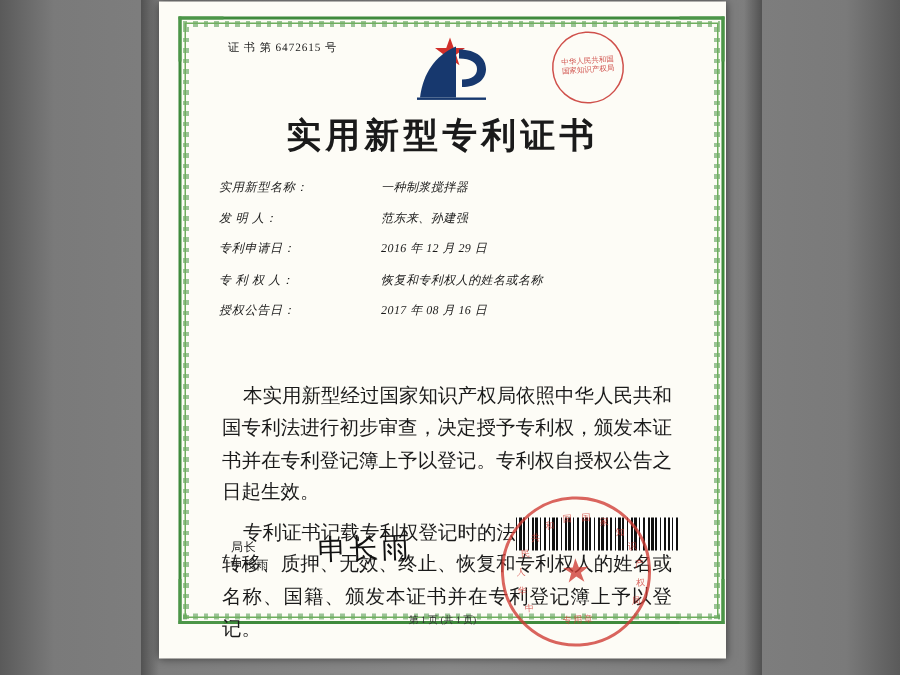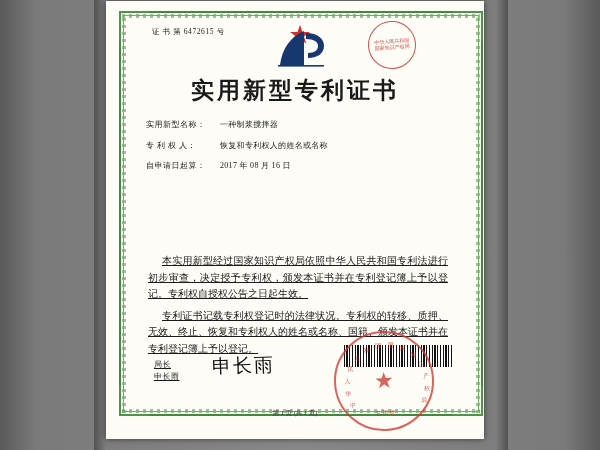--- a/index.html
+++ b/index.html
@@ -131,40 +131,41 @@
     left: 40px; top: 118px;
     width: 310px;
   }
   .frow {
     display: flex;
     align-items: flex-end;
     margin-bottom: 9.5px;
     font-size: 8px;
     color: #1a1a1a;
     white-space: nowrap;
+    font-style: italic;
   }
   .flabel {
     width: 74px;
     letter-spacing: .5px;
     flex: 0 0 auto;
   }
   .fvalue {
     letter-spacing: .3px;
+    margin-left: 34px;
   }
 
   
   .body-text {
     position: absolute;
     left: 42px; top: 252px;
     width: 300px;
-    font-size: 10px;
+    font-size: 13px;
     line-height: 1.65;
     color: #1a1a1a;
     text-align: justify;
-    text-decoration: underline;
   }
   .body-text p { margin: 0 0 5px 0; text-indent: 14px; }
 
   
   .barcode {
     position: absolute;
     left: 238px; top: 344px;
     width: 108px; height: 22px;
     background: repeating-linear-gradient(90deg,
       #111 0 1px, #fff 1px 2px, #111 2px 4px, #fff 4px 5px,
@@ -172,21 +173,20 @@
   }
 
   
   .sig-label {
     position: absolute;
     left: 48px; top: 358px;
     font-size: 8px;
     line-height: 1.5;
     color: #1a1a1a;
     letter-spacing: .5px;
-    text-decoration: underline;
   }
   .signature {
     position: absolute;
     left: 106px; top: 352px;
     font-size: 19px;
     color: #111;
     font-family: "Liberation Serif", serif;
     letter-spacing: 2px;
     transform: rotate(-2deg);
   }
@@ -275,25 +275,33 @@
     </svg>
 
     <div class="title">实用新型专利证书</div>
 
     <div class="fields">
       <div class="frow">
         <div class="flabel">实用新型名称：</div>
         <div class="fvalue">一种制浆搅拌器</div>
       </div>
       <div class="frow">
+        <div class="flabel">发 明 人：</div>
+        <div class="fvalue">范东来、孙建强</div>
+      </div>
+      <div class="frow">
+        <div class="flabel">专利申请日：</div>
+        <div class="fvalue">2016 年 12 月 29 日</div>
+      </div>
+      <div class="frow">
         <div class="flabel">专 利 权 人：</div>
         <div class="fvalue">恢复和专利权人的姓名或名称</div>
       </div>
       <div class="frow">
-        <div class="flabel">自申请日起算：</div>
+        <div class="flabel">授权公告日：</div>
         <div class="fvalue">2017 年 08 月 16 日</div>
       </div>
     </div>
 
     <div class="body-text">
       <p>本实用新型经过国家知识产权局依照中华人民共和国专利法进行初步审查，决定授予专利权，颁发本证书并在专利登记簿上予以登记。专利权自授权公告之日起生效。</p>
       <p>专利证书记载专利权登记时的法律状况。专利权的转移、质押、无效、终止、恢复和专利权人的姓名或名称、国籍、颁发本证书并在专利登记簿上予以登记。</p>
     </div>
 
     <div class="barcode"></div>

